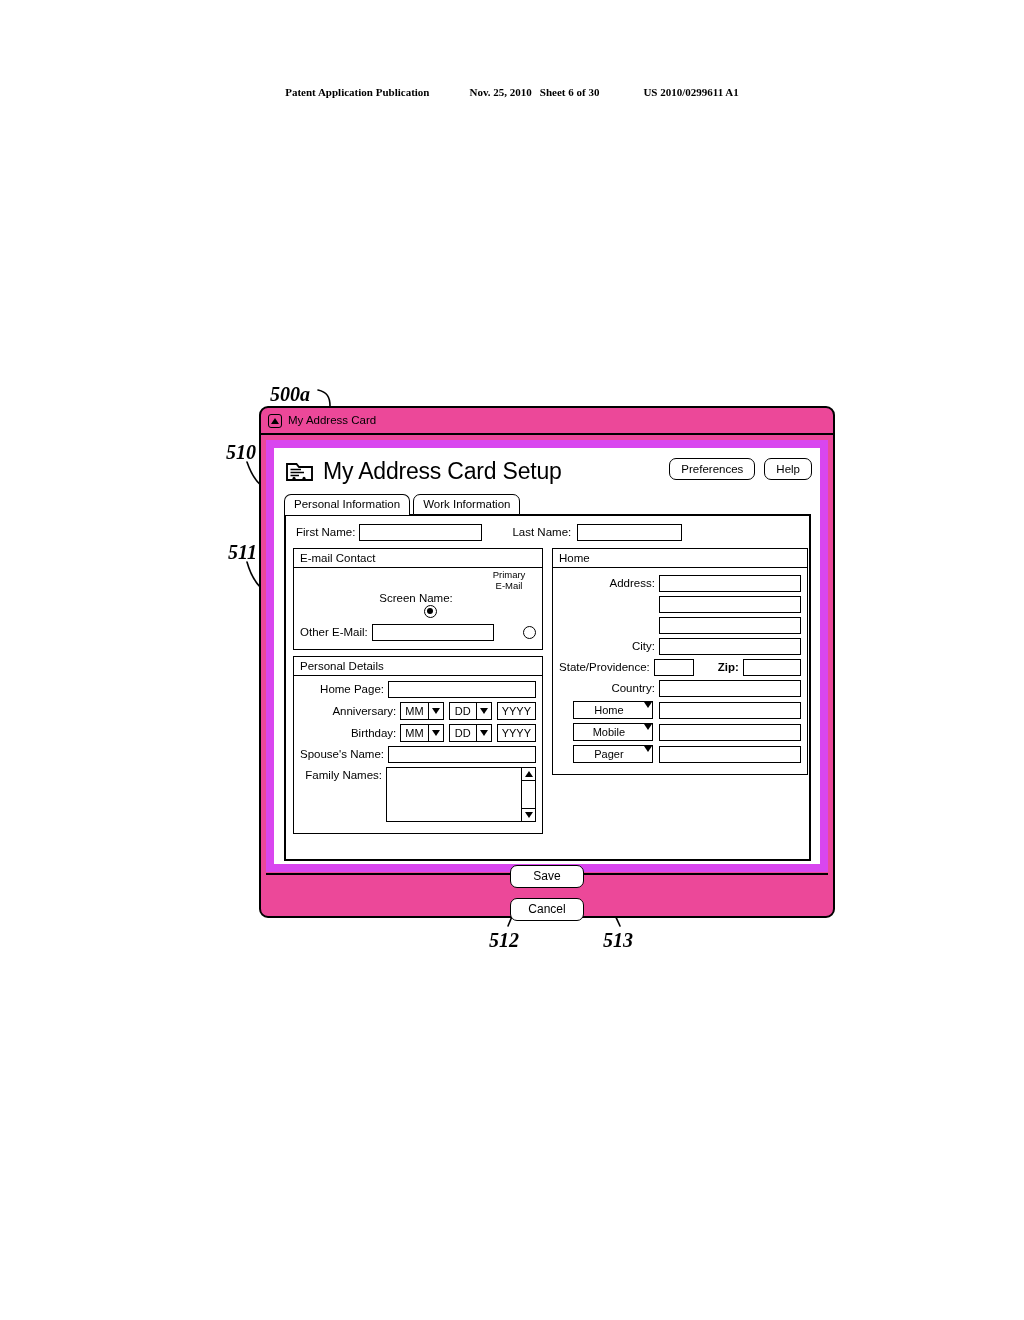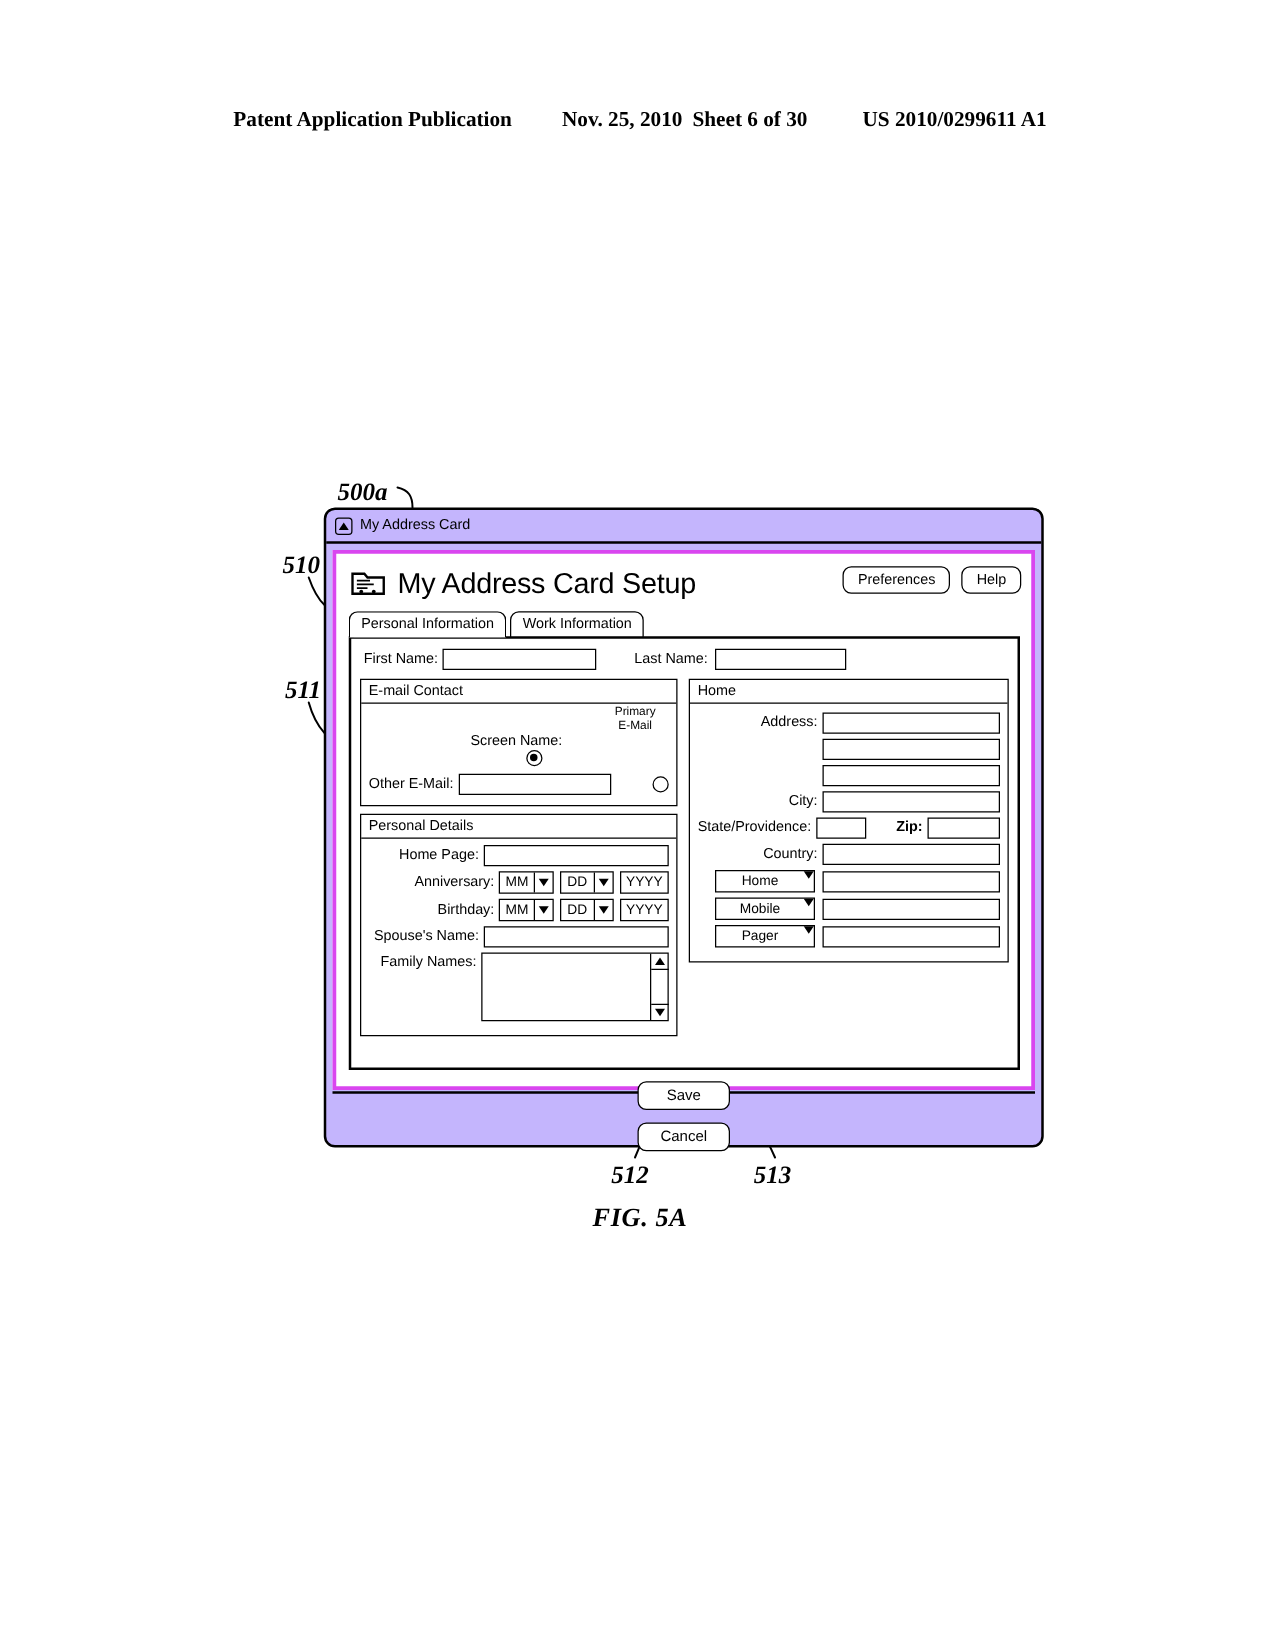--- a/index.html
+++ b/index.html
@@ -19,21 +19,21 @@
 
   
   .pat-header {
     position: absolute;
     top: 86px; left: 0; width: 1024px;
     display: flex;
     justify-content: center;
     align-items: baseline;
     font-family: "Liberation Serif", serif;
     font-weight: bold;
-    font-size: 17px;
+    font-size: 11px;
     letter-spacing: 0px;
     white-space: nowrap;
   }
   .pat-header .seg-pub { margin-right: 40px; }
   .pat-header .seg-date { margin-right: 8px; }
   .pat-header .seg-sheet { margin-right: 44px; }
 
   
   .fig-caption {
     position: absolute;
@@ -66,21 +66,21 @@
 
   .leaders { position: absolute; left: 0; top: 0; width: 1024px; height: 1320px; pointer-events: none; }
 
   
   .window {
     position: absolute;
     left: 259px; top: 406px;
     width: 576px; height: 512px;
     border: 2.5px solid #000;
     border-radius: 9px;
-    background: #c4b5fd;
+    background: #ec4899;
   }
   .titlebar {
     height: 27px;
     display: flex;
     align-items: center;
     padding-left: 7px;
     border-bottom: 2px solid #000;
   }
   .tb-icon {
     width: 14px; height: 14px;
@@ -96,21 +96,21 @@
     border-right: 4px solid transparent;
     border-bottom: 6.5px solid #000;
   }
   .tb-title { font-size: 11.5px; line-height: 1; }
 
   
   .inner-frame {
     position: absolute;
     left: 5px; top: 32px;
     width: 562px; height: 432px;
-    border: 3px solid #d946ef;
+    border: 8px solid #d946ef;
     background: #fff;
   }
 
   
   .app-head {
     position: relative;
     height: 46px;
     display: flex;
     align-items: center;
     padding-left: 11px;
@@ -601,15 +601,14 @@
         </div>
       </div>
     </div>
 
     <div class="footer">
       <button class="btn">Save</button>
       <button class="btn" id="cancel-button">Cancel</button>
     </div>
   </div>
 
-  <div class="fig-caption">FIG. 5A</div>
 
 </div>
 
 </body></html>

